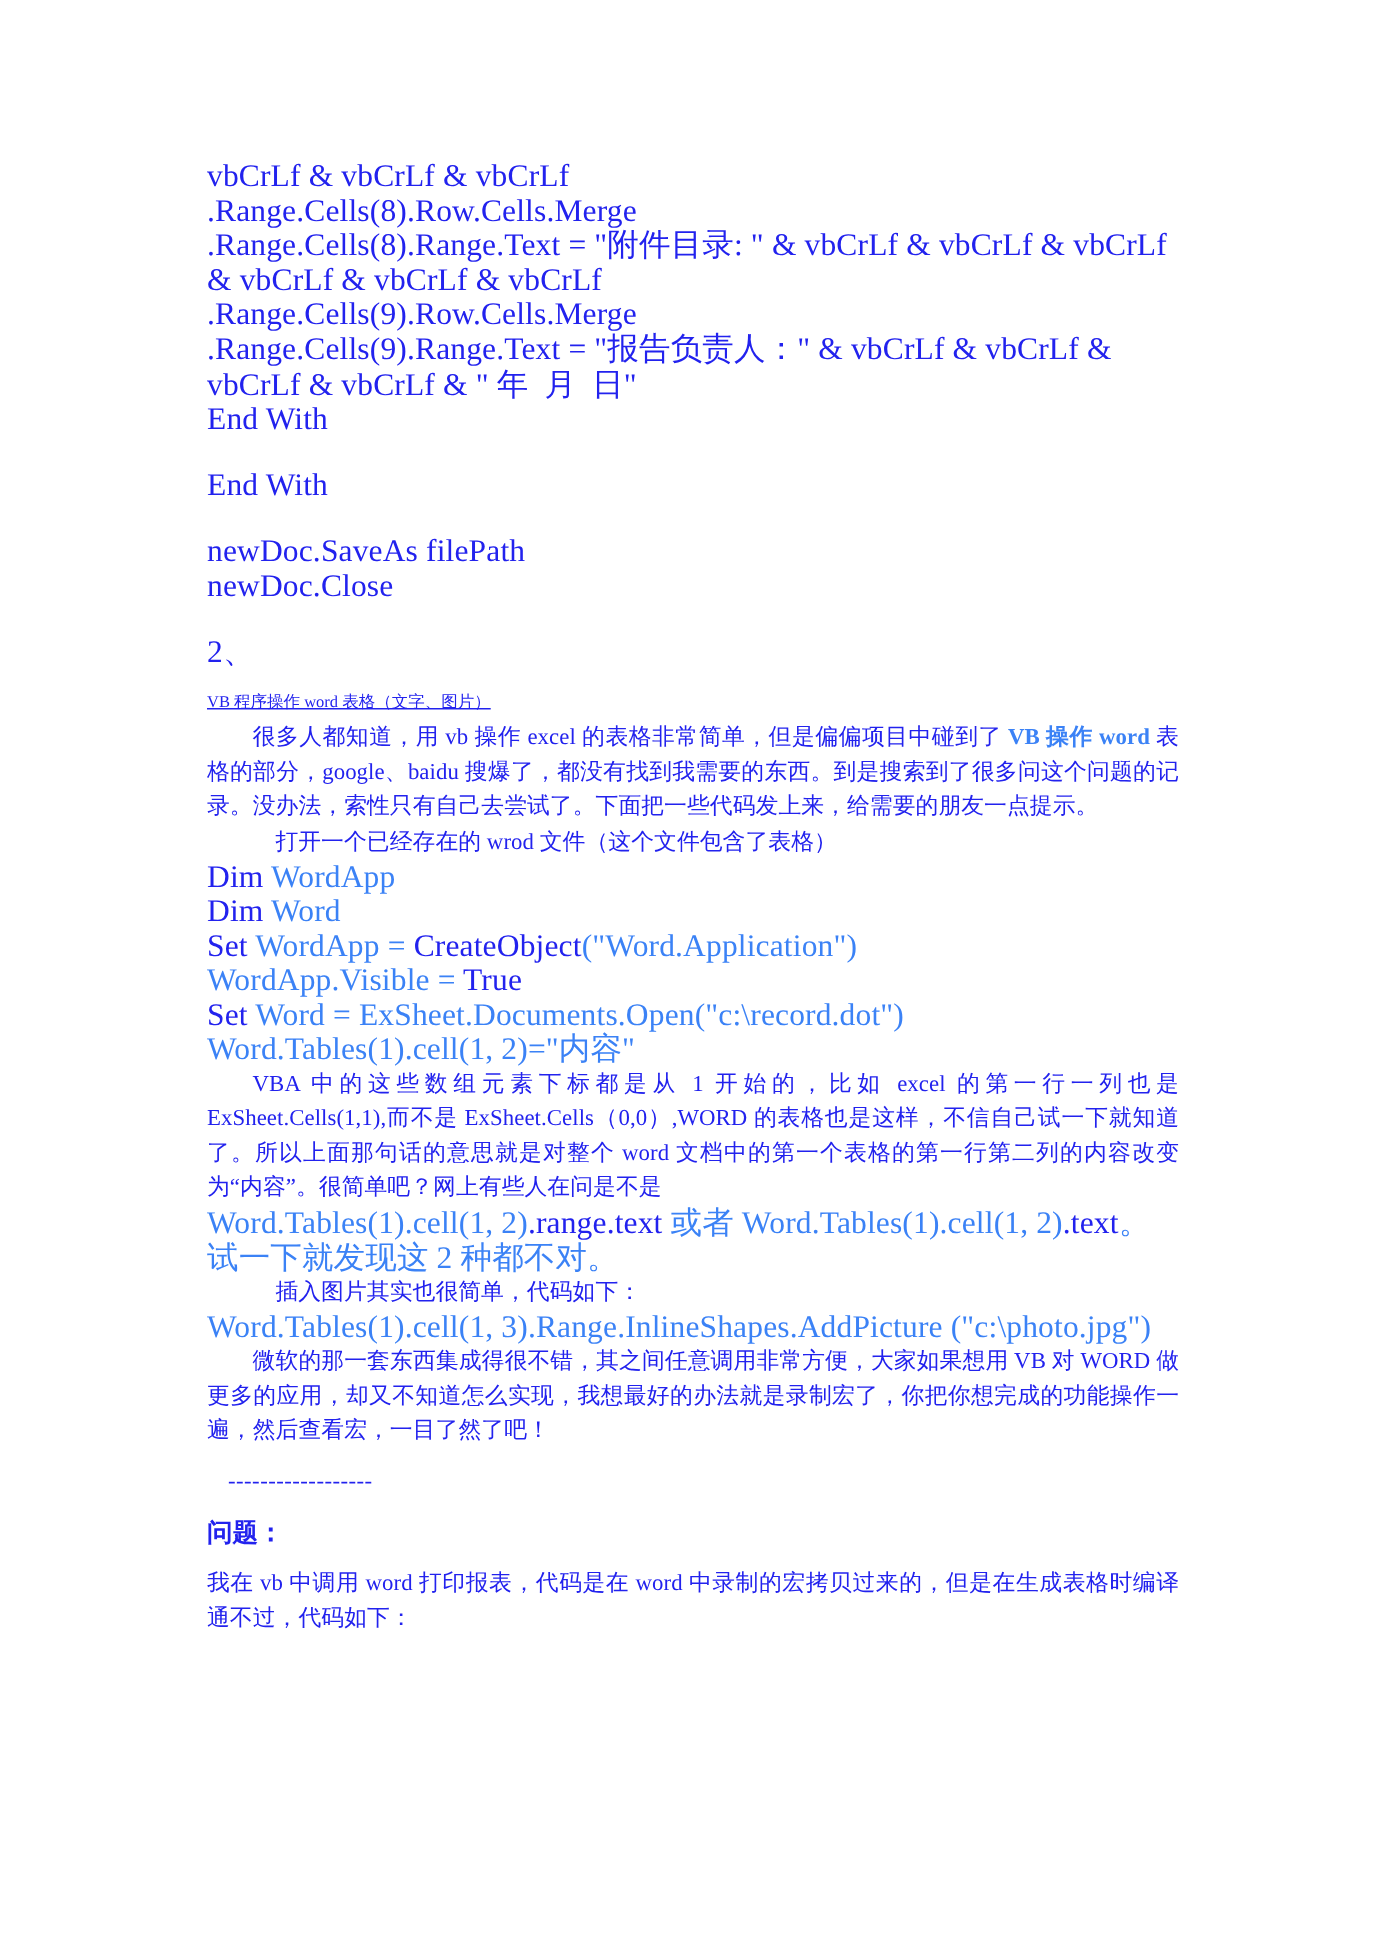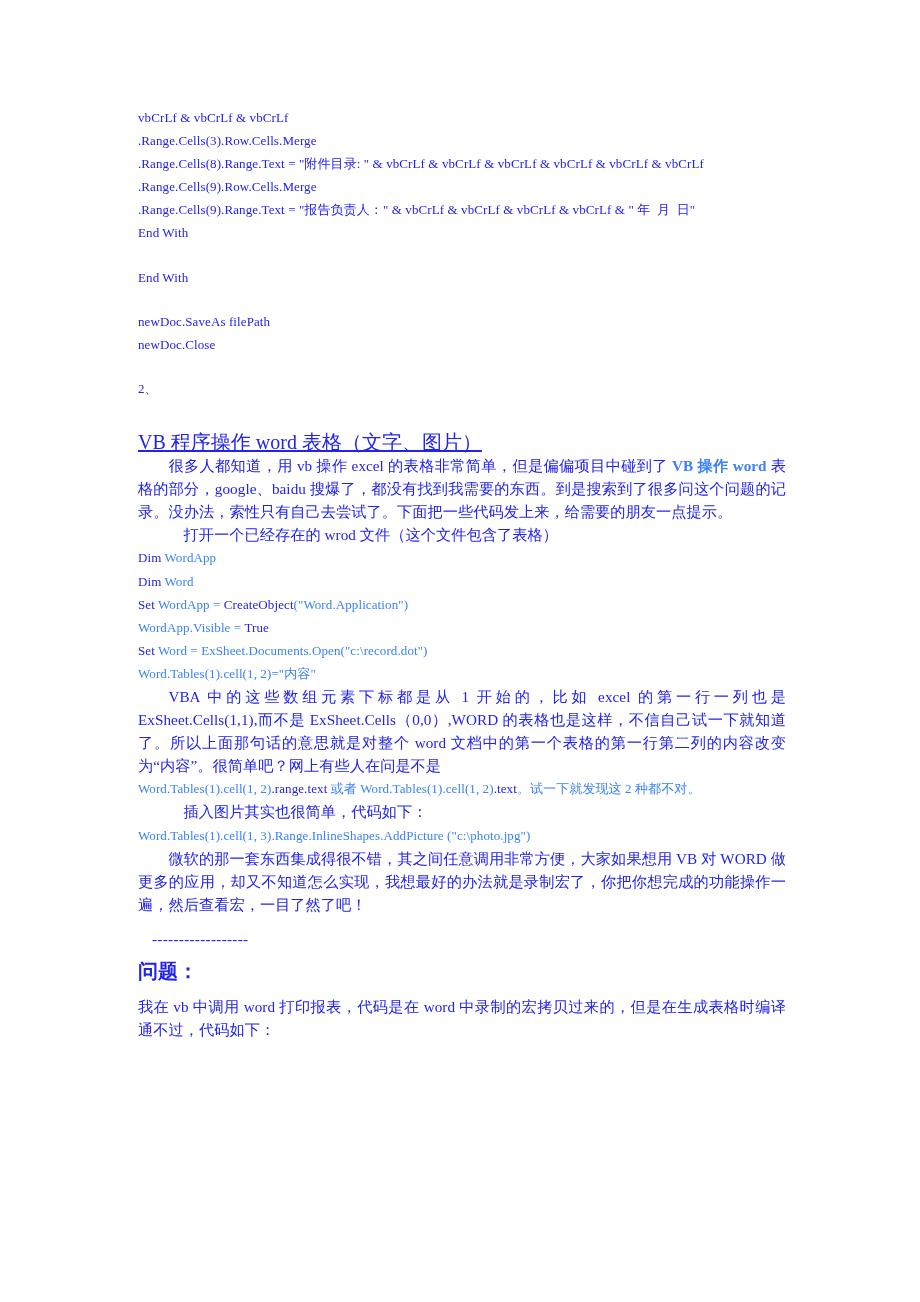--- a/index.html
+++ b/index.html
@@ -20,21 +20,21 @@
     background: #ffffff;
     box-sizing: border-box;
   }
   .content {
     position: absolute;
     left: 138px;
     top: 106px;
     width: 648px;
   }
   .ln {
-    font-size: 13px;
+    font-size: 21px;
     line-height: 23.1px;
     color: #2222ee;
     white-space: pre-wrap;
     word-wrap: break-word;
     letter-spacing: 0.1px;
   }
   .blk { color: #3b82f6; }
   .blu { color: #2222ee; }
   .bold { font-weight: bold; }
   .gap-sm { height: 11px; }
@@ -50,42 +50,40 @@
     letter-spacing: 0.05px;
   }
   .dash {
     font-size: 15.2px;
     line-height: 23.1px;
     color: #2222ee;
     letter-spacing: 0.3px;
     padding-left: 14px;
   }
   .heading {
-    font-size: 20px;
+    font-size: 11px;
     line-height: 23.1px;
     color: #2222ee;
     text-decoration: underline;
-    margin-top: 20px;
   }
   .qhead {
-    font-size: 20px;
+    font-size: 17px;
     line-height: 23.1px;
     color: #2222ee;
     font-weight: bold;
-    font-family: Liberation Mono, monospace;
   }
 </style>
 </head>
 <body>
 
 <div class="page">
   <div class="content">
 
     <div class="ln">vbCrLf &amp; vbCrLf &amp; vbCrLf</div>
-    <div class="ln">.Range.Cells(3).Row.Cells.Merge</div>
+    <div class="ln">.Range.Cells(8).Row.Cells.Merge</div>
     <div class="ln">.Range.Cells(8).Range.Text = "附件目录: " &amp; vbCrLf &amp; vbCrLf &amp; vbCrLf &amp; vbCrLf &amp; vbCrLf &amp; vbCrLf</div>
     <div class="ln">.Range.Cells(9).Row.Cells.Merge</div>
     <div class="ln">.Range.Cells(9).Range.Text = "报告负责人：" &amp; vbCrLf &amp; vbCrLf &amp; vbCrLf &amp; vbCrLf &amp; " 年  月  日"</div>
     <div class="ln">End With</div>
 
     <div class="gap-md"></div>
     <div class="ln">End With</div>
 
     <div class="gap-md"></div>
     <div class="ln">newDoc.SaveAs filePath</div>

